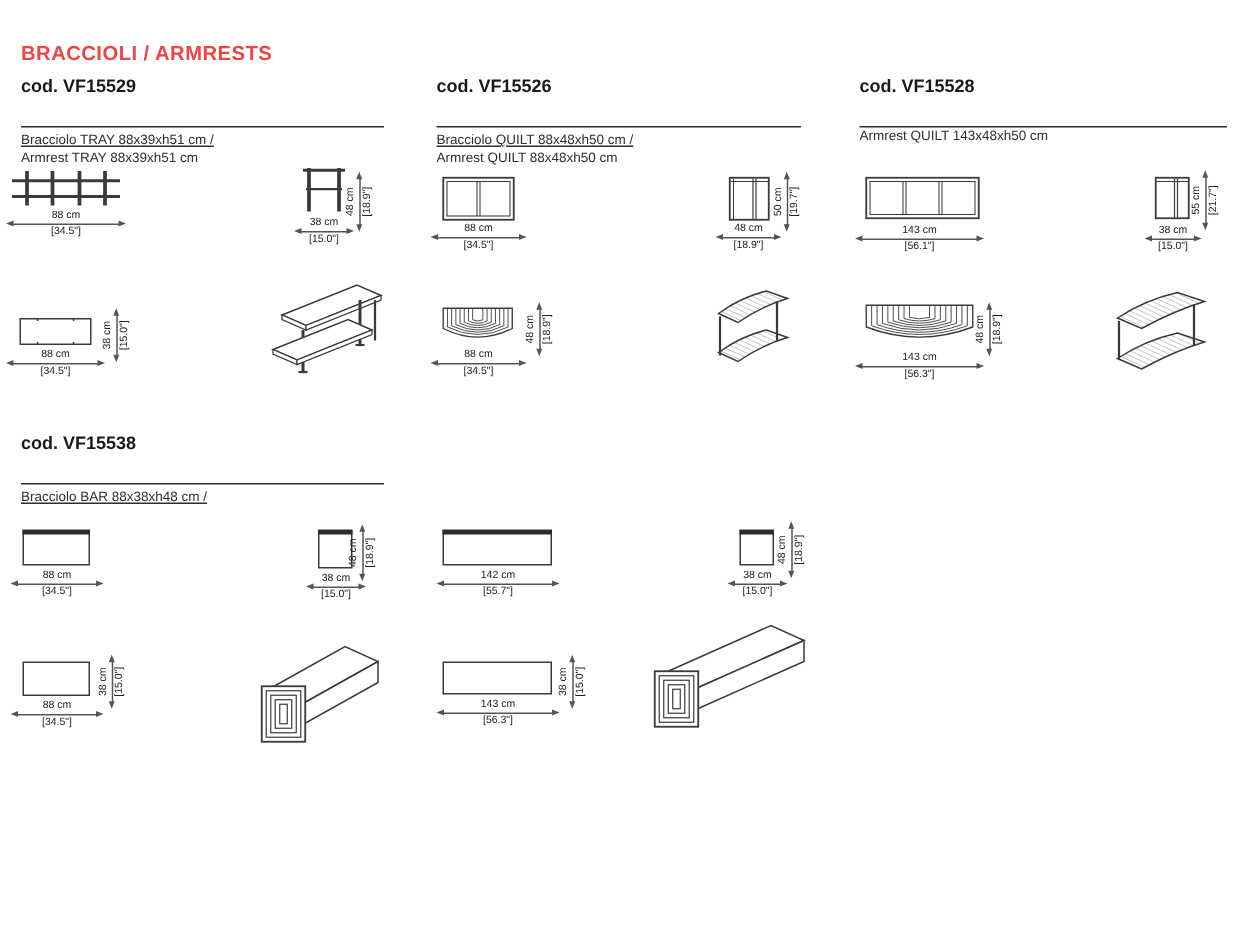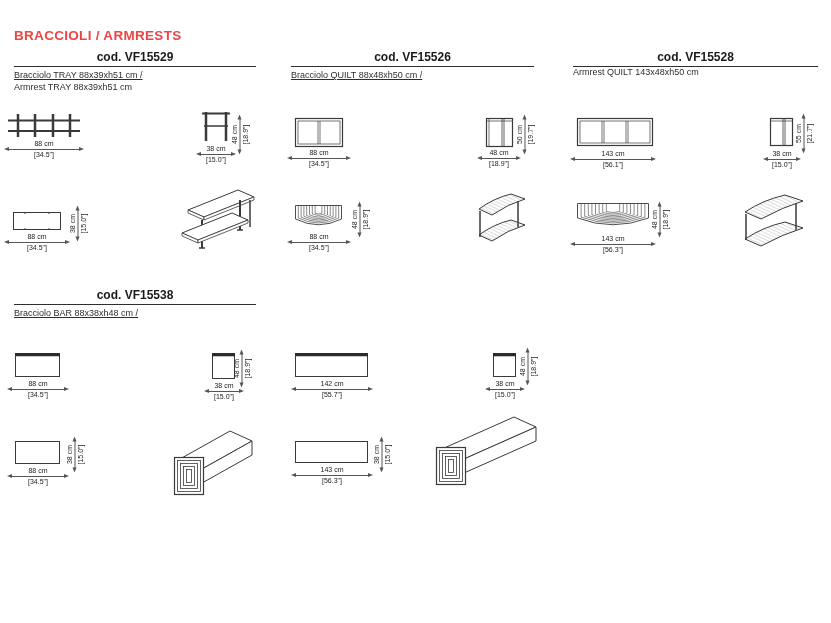--- a/index.html
+++ b/index.html
@@ -2,21 +2,21 @@
 <html><head>
 <meta charset="utf-8">
 <style>
   html,body { margin:0; padding:0; background:#fff; }
   .page { position:relative; width:831px; height:623px; background:#fff;
           font-family:"Liberation Sans", sans-serif; overflow:hidden; color:#1c1c1c; }
   .page-title { position:absolute; left:14px; top:28px; font-size:13.5px; font-weight:bold;
                 letter-spacing:0.3px; color:#ef4444; }
   .section { position:absolute; }
   .code { font-size:12px; font-weight:bold; color:#1a1a1a; border-bottom:1.2px solid #2e2e2e;
-          padding-bottom:2px;text-align:center; }
+          padding-bottom:20px; }
   .desc { font-size:9px; color:#2e2e2e; line-height:11.5px; }
   .desc.first { margin-top:3px;text-decoration:underline; }
   svg.draw { position:absolute; overflow:visible; }
   .hdim, .vdim { position:absolute; text-align:center; font-size:7px; line-height:8px; color:#222; }
   .vdim { transform:rotate(-90deg); transform-origin:center center; }
   .hdim .cm, .hdim .in, .vdim .cm, .vdim .in { display:block; white-space:nowrap; }
   .dimline { position:relative; height:1px; background:#555; margin:1px 3px; }
   .dimline::before, .dimline::after { content:""; position:absolute; top:-2px; width:0; height:0;
       border-top:2.5px solid transparent; border-bottom:2.5px solid transparent; }
   .dimline::before { left:-3px; border-right:5px solid #555; }
@@ -94,20 +94,21 @@
       <polygon points="2,47 18,54 18,57 2,50" fill="#fff" stroke="#3a3a3a" stroke-width="0.8"></polygon>
       <polygon points="18,54 68,34 68,37 18,57" fill="#fff" stroke="#3a3a3a" stroke-width="0.8"></polygon>
       <line x1="19" y1="62" x2="25" y2="62" stroke="#3a3a3a" stroke-width="1.5"></line>
       <line x1="57" y1="44" x2="63" y2="44" stroke="#3a3a3a" stroke-width="1.5"></line>
     </svg>
   </div>
 
   <div class="section" style="left:291px;top:50px;width:243px;height:232px">
     <div class="code">cod. VF15526</div>
     <div class="desc first">Bracciolo QUILT 88x48xh50 cm /</div>
+    <div class="desc">Armrest QUILT 88x48xh50 cm</div>
 
     <svg class="draw" width="48" height="29" viewBox="0 0 48 29" style="left:4px;top:68px">
       <rect x="0.5" y="0.5" width="47" height="28" fill="none" stroke="#3a3a3a" stroke-width="1.2"></rect>
       <rect x="3" y="3" width="42" height="23" fill="none" stroke="#3a3a3a" stroke-width="0.7"></rect>
       <line x1="23" y1="3" x2="23" y2="26" stroke="#3a3a3a" stroke-width="0.7"></line>
       <line x1="25" y1="3" x2="25" y2="26" stroke="#3a3a3a" stroke-width="0.7"></line>
     </svg>
     <div class="hdim" style="left:-4px;top:99px;width:64px">
       <span class="cm">88 cm</span>
       <div class="dimline"></div>

